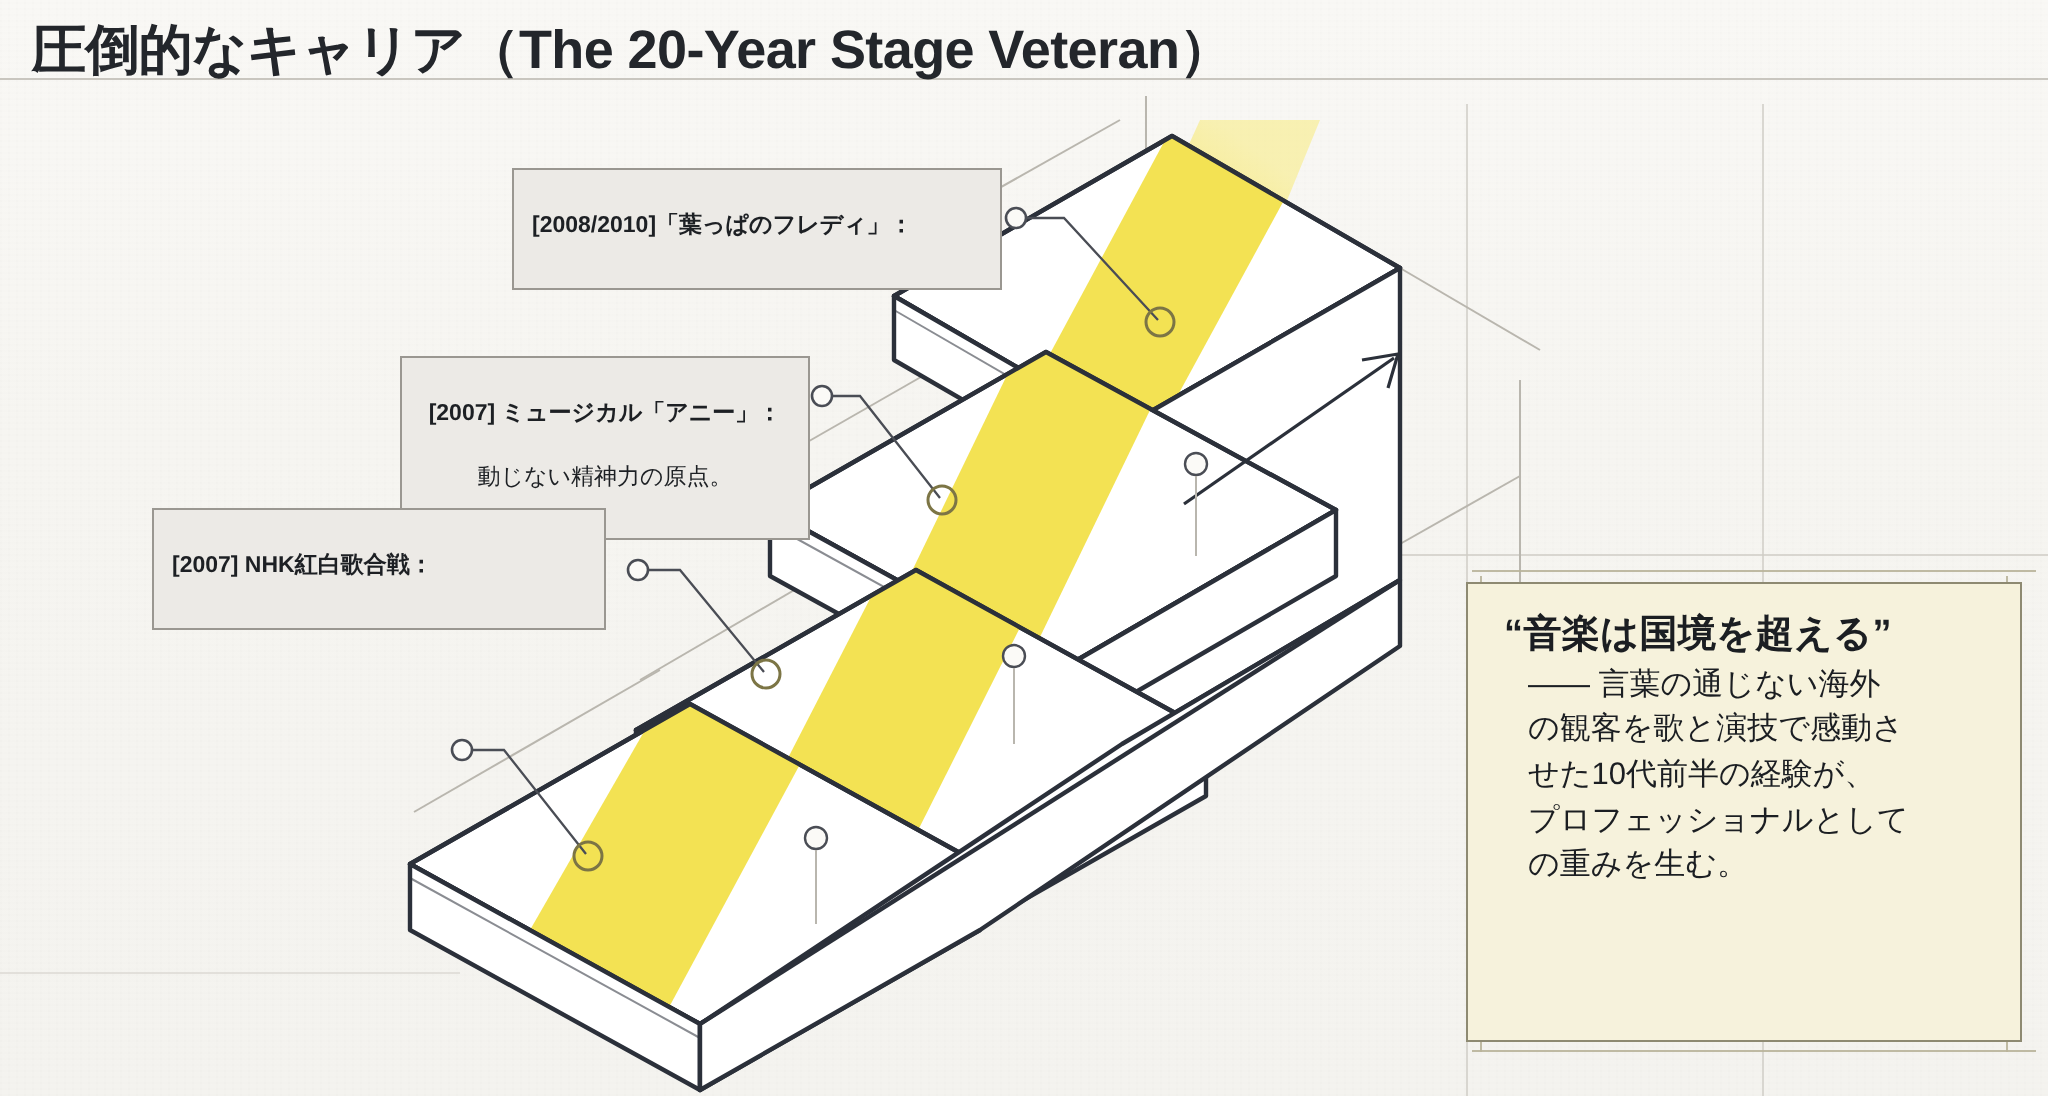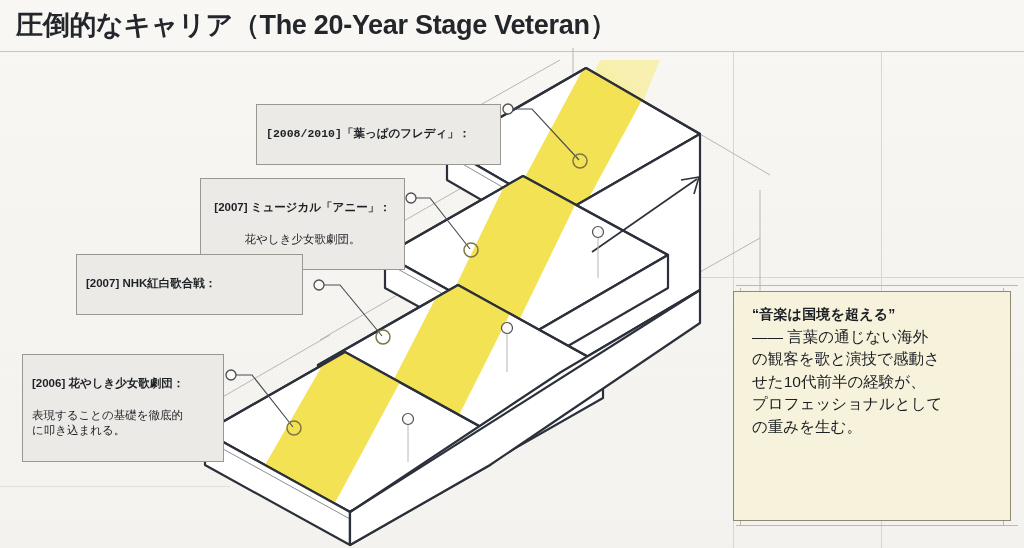--- a/index.html
+++ b/index.html
@@ -34,21 +34,21 @@
     background-image:
       repeating-linear-gradient(0deg, rgba(0,0,0,.012) 0 1px, rgba(0,0,0,0) 1px 3px),
       repeating-linear-gradient(90deg, rgba(0,0,0,.010) 0 1px, rgba(0,0,0,0) 1px 4px);
   }
 
   
   #header {
     position: absolute;
     left: 0; top: 0;
     width: 1024px;
-    height: 52px;
+    height: 40px;
     border-bottom: 1px solid #c9c6bf;
     box-sizing: border-box;
   }
   #title {
     position: absolute;
     left: 16px;
     top: 7px;
     font-size: 27px;
     font-weight: 700;
     letter-spacing: -0.3px;
@@ -102,32 +102,33 @@
     left: 733px;
     top: 291px;
     width: 278px;
     height: 230px;
     background: #f6f2dc;
     border: 1px solid #8e8a72;
     box-sizing: border-box;
     padding: 14px 16px 12px 18px;
   }
   #quote-head {
-    font-size: 14px;
+    font-size: 19px;
     font-weight: 700;
     color: #1b1e22;
     letter-spacing: .2px;
     line-height: 1.25;
     margin-bottom: 2px;
   }
   #quote-body {
     font-size: 15.5px;
     line-height: 1.46;
     color: #1b1e22;
     white-space: pre-line;
+    margin-left: 12px;
   }
 
   
   .q-rule {
     position: absolute;
     background: #b9b49a;
     opacity: .9;
   }
 </style>
 </head>
@@ -265,38 +266,33 @@
       <circle cx="507" cy="328" r="5.5"></circle>
       <circle cx="408" cy="419" r="5.5"></circle>
     </g>
     <g stroke="#b9b6ae" stroke-width="1" fill="none">
       <line x1="598" y1="238" x2="598" y2="278"></line>
       <line x1="507" y1="334" x2="507" y2="372"></line>
       <line x1="408" y1="425" x2="408" y2="462"></line>
     </g>
   </svg>
 
-  <div class="callout" style="left:256px; top:104px; width:245px;font-family:Liberation Mono, monospace;">
+  <div class="callout" style="left:256px; top:84px; width:245px;">
     <span class="ttl">[2008/2010]「葉っぱのフレディ」：</span>
   </div>
 
   <div class="callout" style="left:200px; top:178px; width:205px;text-align:center;">
     <span class="ttl">[2007] ミュージカル「アニー」：</span>
-    <span class="body">花やしき少女歌劇団。</span>
+    <span class="body">動じない精神力の原点。</span>
   </div>
 
   <div class="callout" style="left:76px; top:254px; width:227px;">
     <span class="ttl">[2007] NHK紅白歌合戦：</span>
   </div>
 
-  <div class="callout" style="left:22px; top:354px; width:202px;">
-    <span class="ttl">[2006] 花やしき少女歌劇団：</span>
-    <span class="body">表現することの基礎を徹底的
-に叩き込まれる。</span>
-  </div>
 
   <div class="q-rule" style="left:736px; top:285px; width:282px; height:1px;"></div>
   <div class="q-rule" style="left:740px; top:288px; width:1px; height:238px;"></div>
   <div class="q-rule" style="left:1003px; top:288px; width:1px; height:238px;"></div>
   <div class="q-rule" style="left:736px; top:525px; width:282px; height:1px;"></div>
 
   <div id="quote-card">
     <div id="quote-head">“音楽は国境を超える”</div>
     <div id="quote-body">—— 言葉の通じない海外
 の観客を歌と演技で感動さ

